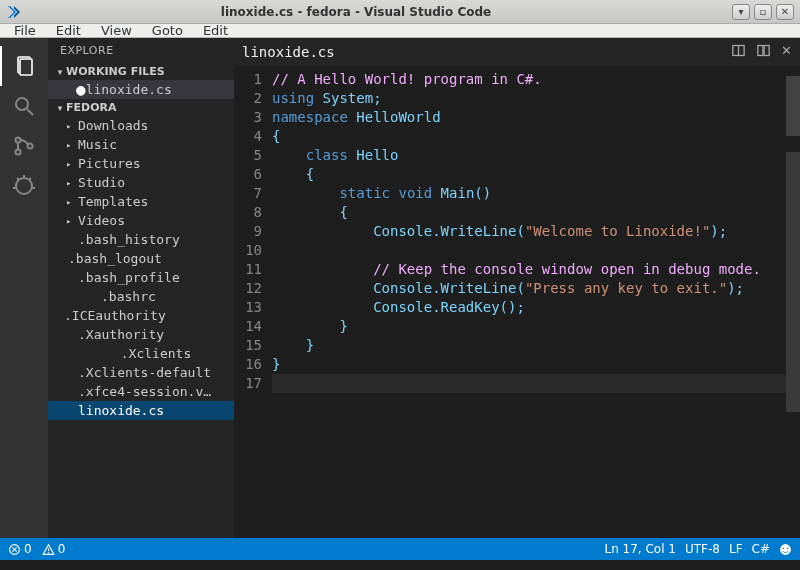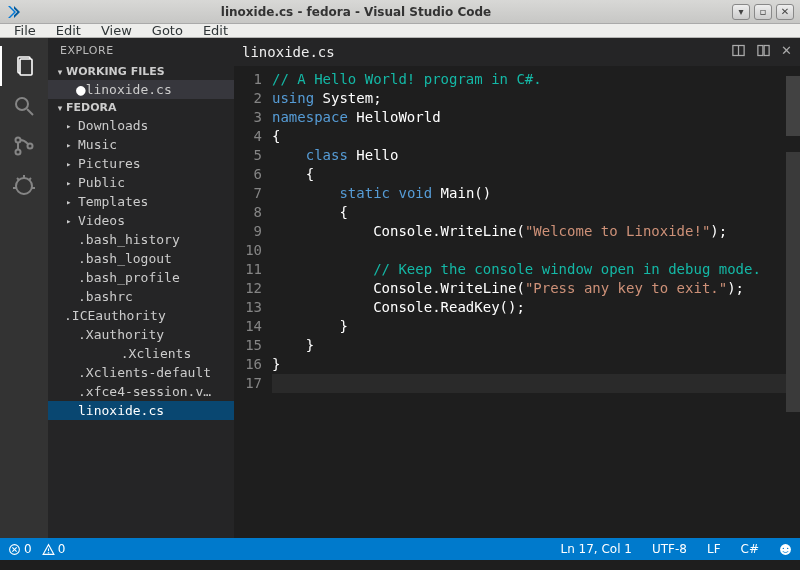--- a/index.html
+++ b/index.html
@@ -42,31 +42,31 @@
   .editor-area { flex: 1; display: flex; flex-direction: column; background: #1e1e1e; position:relative;}
   .tabbar { height: 28px; background: #252526; display: flex; align-items: center; padding: 0 8px; color:#ccc;}
   .tab-name { flex:1; font-family: "DejaVu Sans Mono", monospace; font-size:14px; color:#eee;}
   .tab-actions { display:flex; gap:10px; color:#aaa;}
   .tab-actions span {cursor:pointer;}
   .editor { flex:1; display:flex; font-family:"DejaVu Sans Mono","Consolas",monospace; font-size:14px; line-height:19px; }
   .gutter { width:38px; text-align:right; color:#858585; padding:4px 10px 4px 0; user-select:none;}
   .code { flex:1; padding:4px 0; white-space:pre; position:relative;}
   .code-line { height:19px; }
   .code-line.current { background:#2a2a2a; }
-  .tok-comment { color:#14b8a6;text-align:right; }
+  .tok-comment { color:#f0abfc;text-align:right; }
   .tok-keyword { color:#569cd6; }
   .tok-string { color:#ce9178; }
-  .tok-plain { color:#ffffff; }
+  .tok-plain { color:#7dd3fc; }
   .scrollbar { width:14px; background:#1e1e1e; position:relative;}
   .scroll-thumb { position:absolute; right:0; width:14px; background:#424242;}
 
   
   .statusbar { height: 22px; background: #007acc; color:#fff; display:flex; align-items:center; font-size:12px; padding:0 8px;}
   .status-left { display:flex; gap:10px; align-items:center;}
-  .status-right { margin-left:auto; display:flex; gap:20px; align-items:center;}
+  .status-right { margin-left:auto; display:flex; gap:9px; align-items:center;}
   .status-item { display:flex; align-items:center; gap:3px; cursor:pointer;}
   .status-item svg {width:13px; height:13px;}
 </style>
 </head>
 <body>
 
 <div class="titlebar">
   <span class="app-icon">
     <svg viewBox="0 0 24 24">
         <path fill="#0078d7" d="M3 3l9 9-9 9 3 0 9-9-9-9z"></path>
@@ -150,40 +150,40 @@
         <div class="folder-item">
           <span class="tw">▸</span>
           <span>Music</span>
         </div>
         <div class="folder-item">
           <span class="tw">▸</span>
           <span>Pictures</span>
         </div>
         <div class="folder-item">
           <span class="tw">▸</span>
-          <span>Public</span>
+          <span>Studio</span>
         </div>
         <div class="folder-item">
           <span class="tw">▸</span>
           <span>Templates</span>
         </div>
         <div class="folder-item">
           <span class="tw">▸</span>
           <span>Videos</span>
         </div>
         <div class="file-item" style="padding-left: 30px;">
           <span>.bash_history</span>
         </div>
-        <div class="file-item" style="padding-left: 30px;">
+        <div class="file-item" style="padding-left: 20px;">
           <span>.bash_logout</span>
         </div>
         <div class="file-item" style="padding-left: 30px;">
           <span>.bash_profile</span>
         </div>
-        <div class="file-item" style="padding-left: 30px;">
+        <div class="file-item" style="padding-left: 30px; margin-left: 23px;">
           <span>.bashrc</span>
         </div>
         <div class="file-item" style="padding-left: 16px;">
           <span>.ICEauthority</span>
         </div>
         <div class="file-item" style="padding-left: 30px; text-align: center;">
           <span>.Xauthority</span>
         </div>
         <div class="file-item" style="padding-left: 30px; justify-content: center;">
           <span>.Xclients</span>

